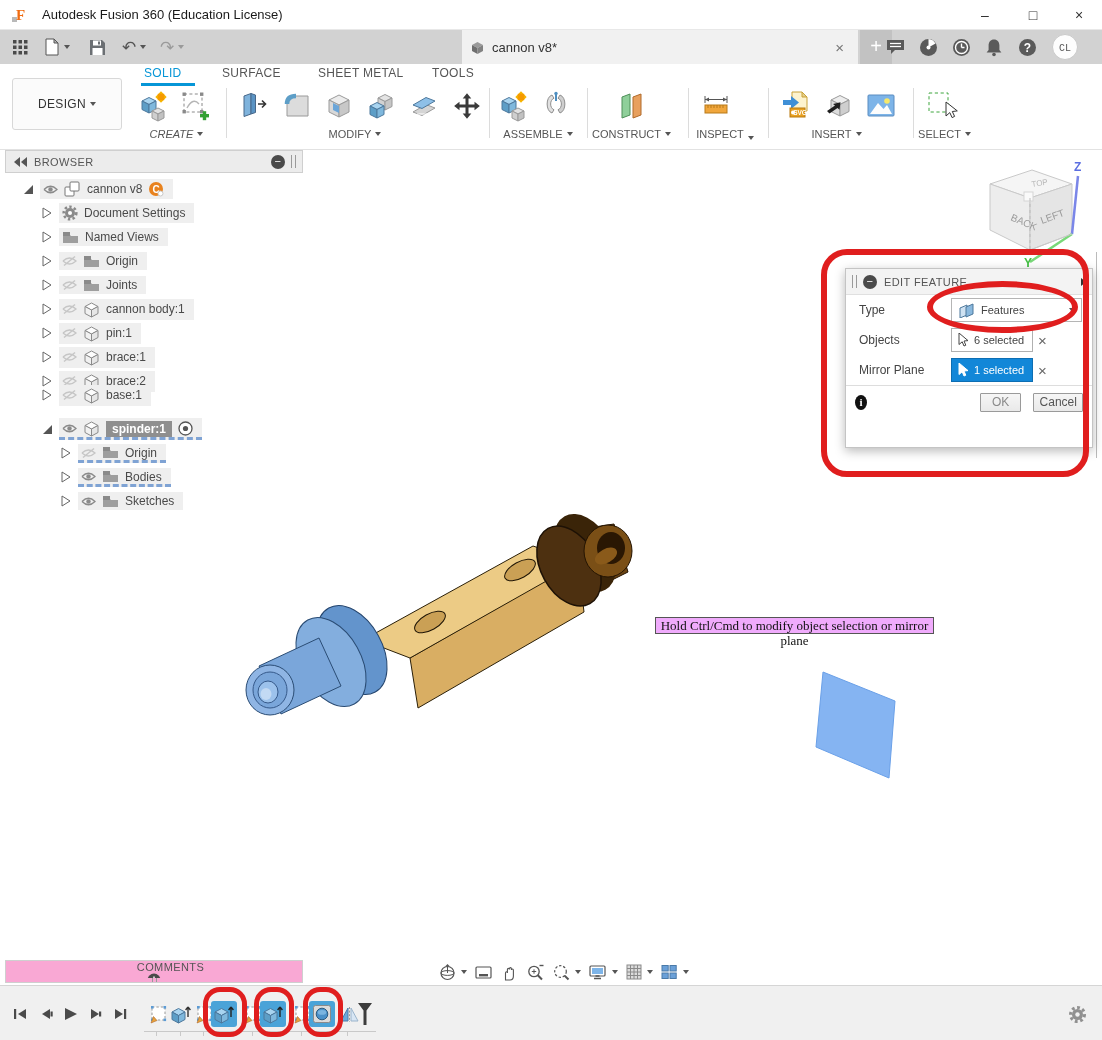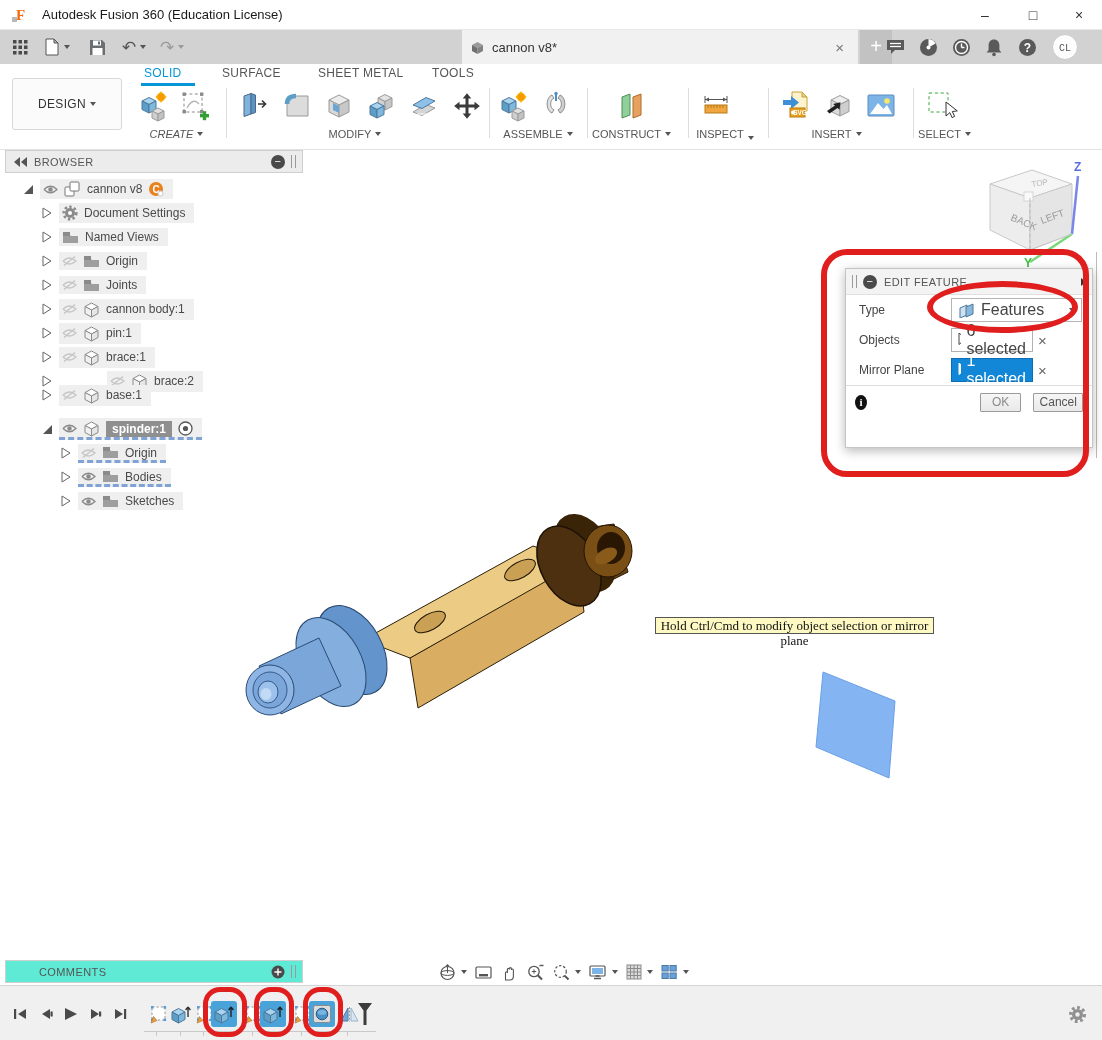--- a/index.html
+++ b/index.html
@@ -46,36 +46,36 @@
   .exp { width:12px; height:12px; margin-right:6px; flex:none; }
 
   
   #viewcube { left:962px; top:158px; width:140px; height:112px; }
   .axis-label { position:absolute; font-size:12px; font-weight:bold; }
 
   
   #dialog { left:845px; top:268px; width:248px; height:180px; background:#fff; border:1px solid #c4c4c4; box-shadow:0 3px 10px rgba(0,0,0,.28); }
   #dialog-head { height:26px; background:#f3f3f3; border-bottom:1px solid #e0e0e0; display:flex; align-items:center; font-size:11px; color:#555; letter-spacing:.4px; }
   .drow { height:30px; display:flex; align-items:center; padding-left:13px; font-size:12px; color:#444; position:relative; }
-  .dctl { position:absolute; left:105px; height:24px; display:flex; align-items:center; font-size:16px; }
+  .dctl { position:absolute; left:105px; height:24px; display:flex; align-items:center; font-size:11px; }
   .dd { border:1px solid #b5b5b5; background:#fff; width:131px; padding:0 6px; justify-content:flex-start; gap:6px; height:24px; display:flex; align-items:center; }
   .dd .car { margin-left:auto; }
   .selbtn { border:1px solid #b0b0b0; background:#fff; width:82px; padding:0 6px; gap:5px; height:24px; display:flex; align-items:center; color:#444; }
   .selbtn.blue { background:#1287d8; border-color:#0d6eb3; color:#fff; }
   .xclear { position:absolute; left:192px; font-size:15px; color:#666; }
   #dialog-foot { height:33px; border-top:1px solid #ddd; display:flex; align-items:center; padding:0 9px; gap:12px; }
   .dbtn { height:19px; border:1px solid #9a9a9a; background:linear-gradient(#f6f6f6,#e9e9e9); font-size:12px; display:flex; align-items:center; justify-content:center; border-radius:1px; }
   #info-i { width:15px; height:15px; border-radius:50%; background:#111; color:#fff; font-size:11px; font-weight:bold; text-align:center; line-height:15px; font-family:"Liberation Serif",serif; }
   #splitter { left:1096px; top:252px; width:1px; height:206px; background:#bbb; }
 
   
-  #tooltip { left:655px; top:617px; width:279px; height:17px; border:1px solid #555; background:#fef9c3; font-family:"Liberation Serif",serif; font-size:13px; color:#111; text-align:center; line-height:15px; }
+  #tooltip { left:655px; top:617px; width:279px; height:17px; border:1px solid #555; background:#f0abfc; font-family:"Liberation Serif",serif; font-size:13px; color:#111; text-align:center; line-height:15px; }
 
   
-  #comments-head { left:5px; top:960px; width:298px; height:23px; background:#5eead4; border:1px solid #cfcfcf; display:flex; align-items:center; font-size:11px; color:#555; letter-spacing:.4px; }
+  #comments-head { left:5px; top:960px; width:298px; height:23px; background:#f9a8d4; border:1px solid #cfcfcf; display:flex; align-items:center; font-size:11px; color:#555; letter-spacing:.4px;flex-direction:column; }
   #navbar { left:438px; top:960px; height:24px; display:flex; align-items:center; gap:7px; }
   #timeline { left:0; top:985px; width:1102px; height:55px; background:#f0f0f0; border-top:1px solid #d5d5d5; }
   .pbtn { position:absolute; top:1006px; }
   .tfeat { position:absolute; top:1001px; width:26px; height:26px; display:flex; align-items:center; justify-content:center; border-radius:3px; }
   .tfeat.hl { background:#4aa3d8; }
   #tl-base { left:144px; top:1031px; width:232px; height:1px; background:#c9c9c9; }
   .tick { position:absolute; top:1031px; width:1px; height:5px; background:#c9c9c9; }
 
   
   .anno { position:absolute; border:6px solid #e01e1e; border-radius:26px; pointer-events:none; }
@@ -553,21 +553,21 @@
       </svg>
     <svg width="17" height="17">
         <polygon points="2,5.5 8.5,2 15,5.5 8.5,9" fill="#fdfdfd" stroke="#8a8a8a"></polygon>
         <polygon points="2,5.5 8.5,9 8.5,16 2,12.5" fill="#f1f1f1" stroke="#8a8a8a"></polygon>
         <polygon points="8.5,9 15,5.5 15,12.5 8.5,16" fill="#e6e6e6" stroke="#8a8a8a"></polygon>
       </svg>
     <span>brace:1</span>
   </span>
 </div>
 
-<div class="trow" style="left:41px;top:369px;gap:48px;">
+<div class="trow" style="left:41px;top:369px;">
   <svg class="exp">
       <polygon points="2,1 10,6 2,11" fill="#fff" stroke="#666"></polygon>
     </svg>
   <span class="tbg">
     <svg width="15" height="12">
         <path d="M1,6 Q7.5,0 14,6 Q7.5,12 1,6" fill="none" stroke="#c6c6c6" stroke-width="1.3"></path>
         <line x1="2" y1="10.5" x2="13" y2="1.5" stroke="#c6c6c6" stroke-width="1.5"></line>
       </svg>
     <svg width="17" height="17">
         <polygon points="2,5.5 8.5,2 15,5.5 8.5,9" fill="#fdfdfd" stroke="#8a8a8a"></polygon>

